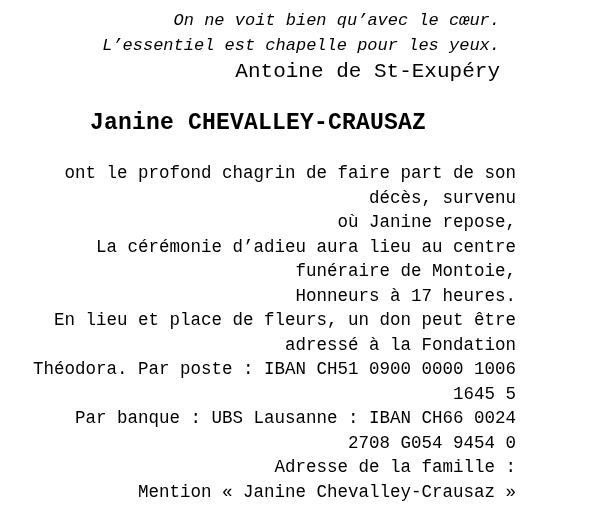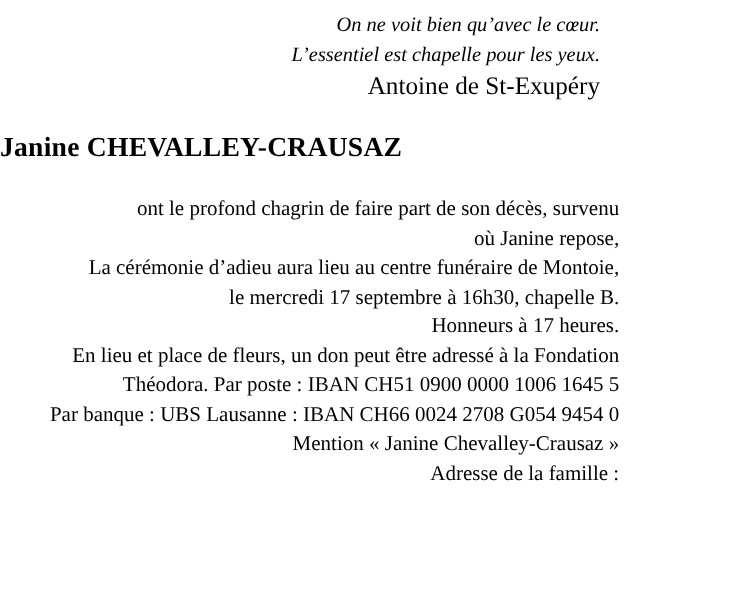--- a/index.html
+++ b/index.html
@@ -12,20 +12,21 @@
     height: 505px;
     overflow: hidden;
     font-family: "Liberation Serif", serif;
     color: #000000;
   }
   .page {
     position: relative;
     width: 516px;
     height: 505px;
     box-sizing: border-box;
+    font-family: Liberation Mono, monospace;
   }
   .quote {
     text-align: right;
     padding-right: 16px;
     padding-top: 8px;
     font-style: italic;
     font-size: 17px;
     line-height: 25px;
   }
   .quote .attrib {
@@ -35,20 +36,21 @@
     display: block;
     padding-top: 1px;
   }
   .intro {
     padding-left: 32px;
     padding-top: 26px;
     font-size: 17.5px;
     line-height: 24px;
   }
   .name {
+    text-align: center;
     font-weight: bold;
     font-size: 23px;
     padding-top: 26px;
     letter-spacing: 0.2px;
   }
   .body-text {
     padding-left: 32px;
     padding-top: 25px;
     font-size: 17.5px;
     line-height: 24.5px;
@@ -72,25 +74,24 @@
     <span class="attrib">Antoine de St-Exupéry</span>
   </div>
 
 
   <div class="name">Janine CHEVALLEY-CRAUSAZ</div>
 
   <div class="body-text">
     <div class="line">ont le profond chagrin de faire part de son décès, survenu</div>
     <div class="line">où Janine repose,</div>
     <div class="line">La cérémonie d’adieu aura lieu au centre funéraire de Montoie,</div>
-    <div class="line">le mercredi 17 septembre à 16h30, chapelle B.</div>
     <div class="line">Honneurs à 17 heures.</div>
     <div class="line">En lieu et place de fleurs, un don peut être adressé à la Fondation</div>
     <div class="line">Théodora. Par poste : IBAN CH51 0900 0000 1006 1645 5</div>
     <div class="line">Par banque : UBS Lausanne : IBAN CH66 0024 2708 G054 9454 0</div>
+    <div class="line">Adresse de la famille :</div>
     <div class="line">Mention « Janine Chevalley-Crausaz »</div>
-    <div class="line">Adresse de la famille :</div>
     <div class="line indent">
       
     </div>
   </div>
 
 </div>
 
 </body></html>

